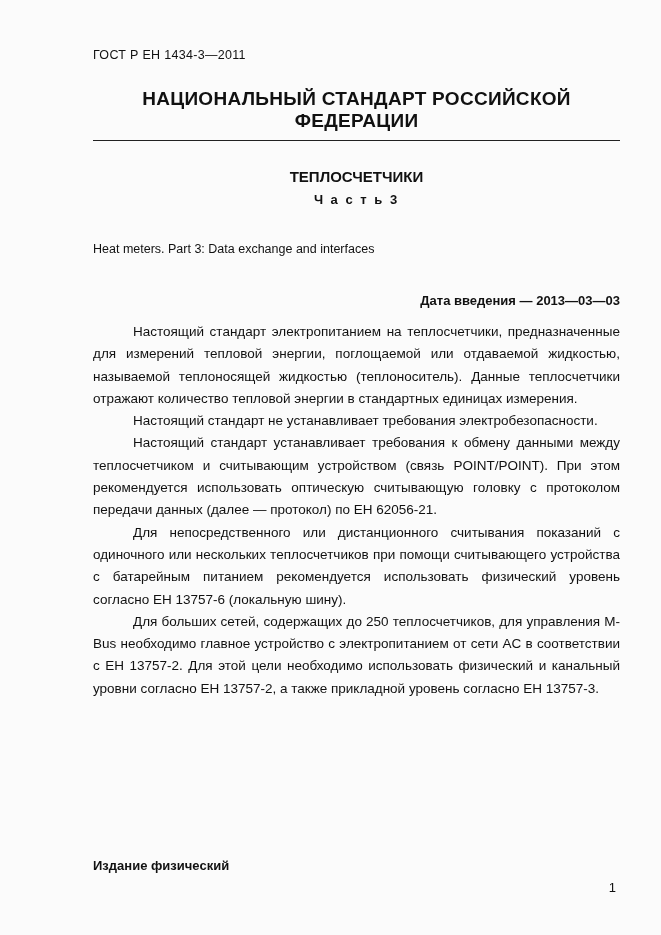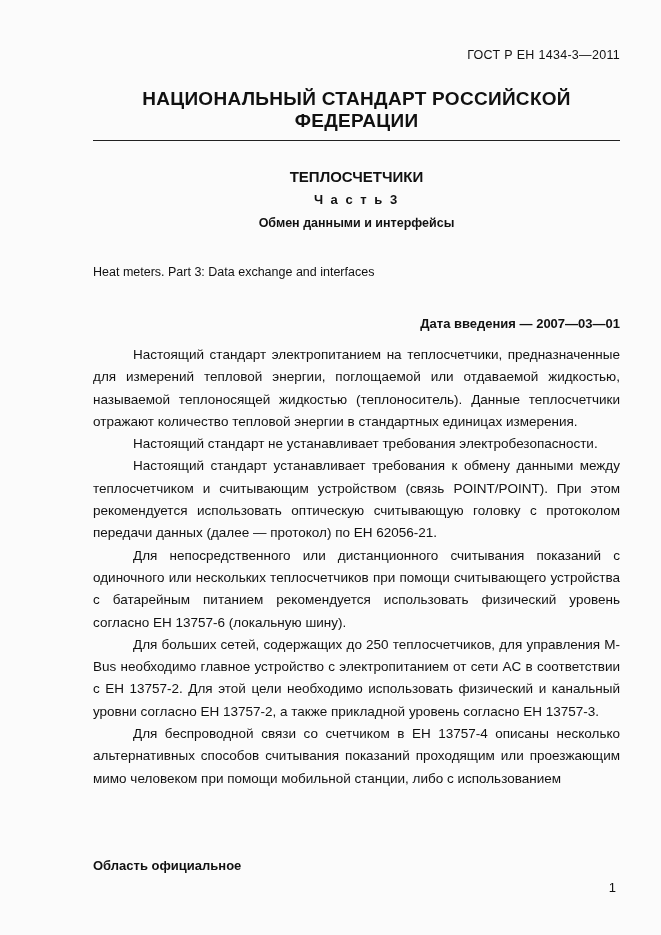--- a/index.html
+++ b/index.html
@@ -13,21 +13,20 @@
     height: 935px;
     margin: 0 auto;
     background: #fbfbfb;
     box-sizing: border-box;
     padding: 48px 41px 0 93px;
     font-family: "Liberation Sans", sans-serif;
     color: #111;
     overflow: hidden;
   }
   .doc-number {
-    text-align: right;
     font-size: 12.5px;
     letter-spacing: 0.3px;
   }
   .org-title {
     margin-top: 26px;
     text-align: center;
     font-weight: bold;
     font-size: 19px;
     letter-spacing: 0.3px;
   }
@@ -103,36 +102,34 @@
   <div class="doc-number">ГОСТ Р ЕН 1434-3—2011</div>
 
   <div class="org-title">НАЦИОНАЛЬНЫЙ СТАНДАРТ РОССИЙСКОЙ ФЕДЕРАЦИИ</div>
 
   <div class="rule"></div>
 
   <div class="title-main">ТЕПЛОСЧЕТЧИКИ</div>
 
   <div class="title-part">Ч а с т ь  3</div>
 
-  <div class="title-sub">Обмен данными и интерфейсы</div>
 
   <div class="title-en">Heat meters. Part 3: Data exchange and interfaces</div>
 
-  <div class="date-line">Дата введения — 2007—03—01</div>
+  <div class="date-line">Дата введения — 2013—03—03</div>
 
 
   <p class="body-par">Настоящий стандарт электропитанием на теплосчетчики, предназначенные для измерений тепловой энергии, поглощаемой или отдаваемой жидкостью, называемой теплоносящей жидкостью (теплоноситель). Данные теплосчетчики отражают количество тепловой энергии в стандартных единицах измерения.</p>
 
   <p class="body-par">Настоящий стандарт не устанавливает требования электробезопасности.</p>
 
   <p class="body-par">Настоящий стандарт устанавливает требования к обмену данными между теплосчетчиком и считывающим устройством (связь POINT/POINT). При этом рекомендуется использовать оптическую считывающую головку с протоколом передачи данных (далее — протокол) по ЕН 62056-21.</p>
 
   <p class="body-par">Для непосредственного или дистанционного считывания показаний с одиночного или нескольких теплосчетчиков при помощи считывающего устройства с батарейным питанием рекомендуется использовать физический уровень согласно ЕН 13757-6 (локальную шину).</p>
 
   <p class="body-par">Для больших сетей, содержащих до 250 теплосчетчиков, для управления M-Bus необходимо главное устройство с электропитанием от сети AC в соответствии с ЕН 13757-2. Для этой цели необходимо использовать физический и канальный уровни согласно ЕН 13757-2, а также прикладной уровень согласно ЕН 13757-3.</p>
 
-  <p class="body-par">Для беспроводной связи со счетчиком в ЕН 13757-4 описаны несколько альтернативных способов считывания показаний проходящим или проезжающим мимо человеком при помощи мобильной станции, либо с использованием</p>
 
-  <div class="footer-note">Область официальное</div>
+  <div class="footer-note">Издание физический</div>
 
   <div class="page-number">1</div>
 
 </div>
 
 </body></html>

